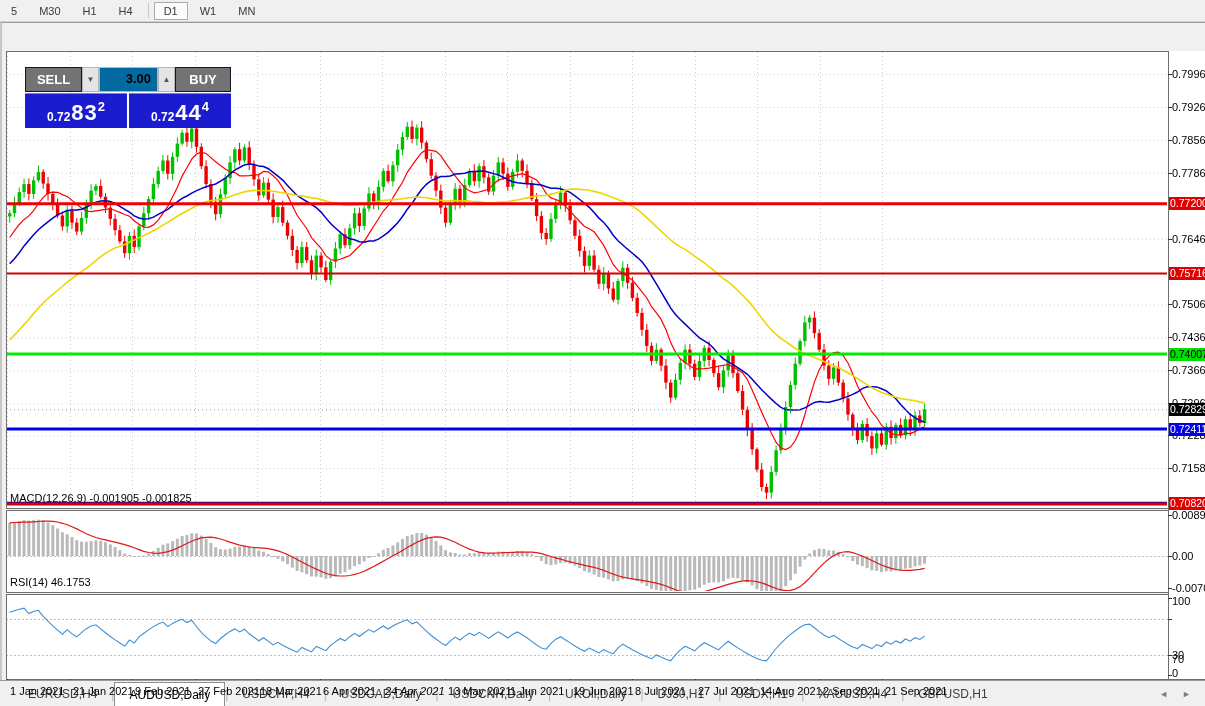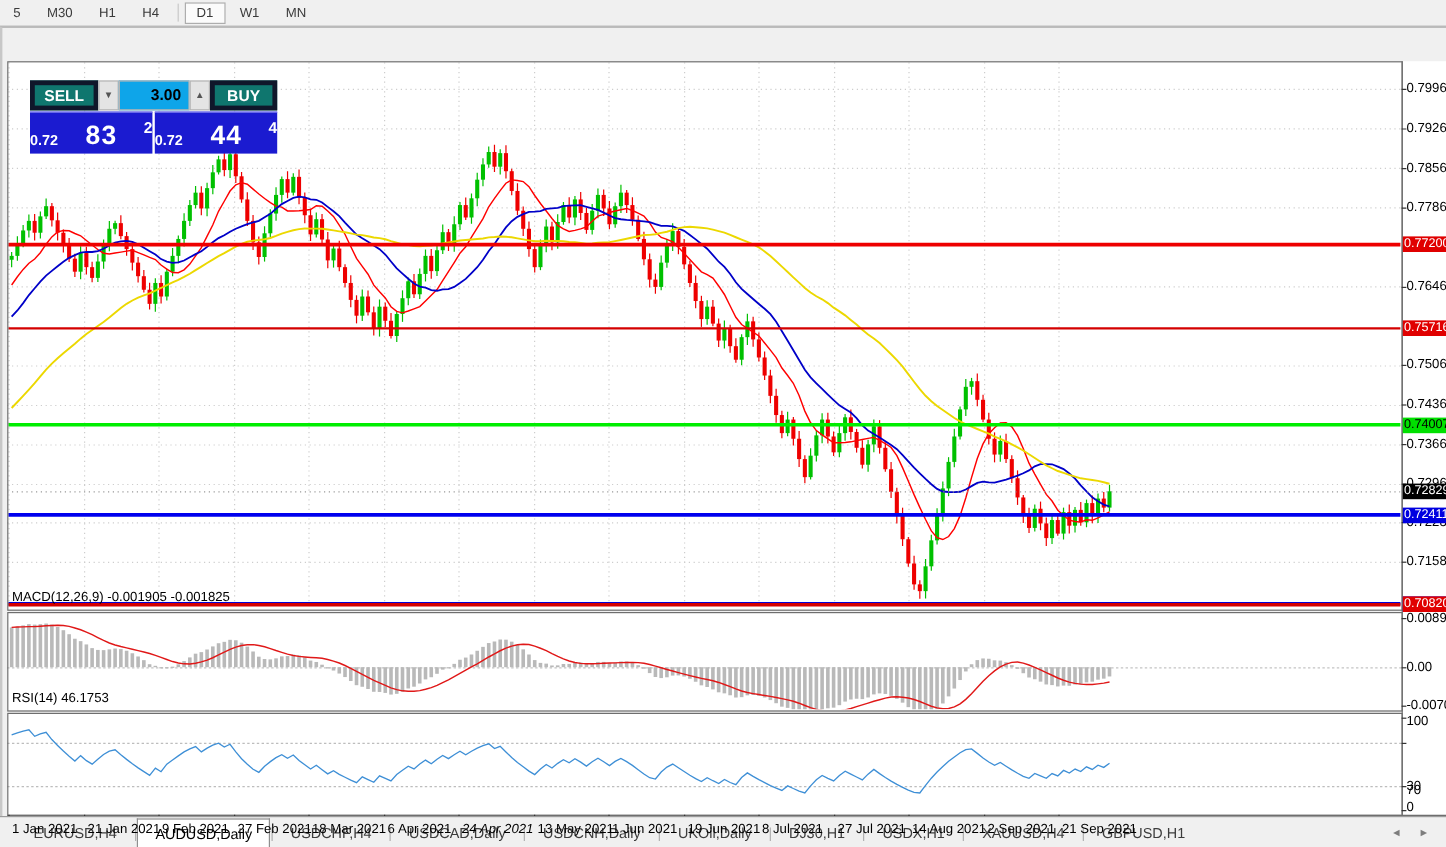--- a/index.html
+++ b/index.html
@@ -15,30 +15,30 @@
   #chartwin{position:absolute;left:0;top:22px;width:1205px;height:658px;background:#f0f0f0;
             border-left:2px solid #c7c7c7;border-top:1px solid #9a9a9a;}
   svg{position:absolute;left:0;top:0;}
   
   #chart-header{position:absolute;left:8px;top:32px;font-size:12px;font-weight:bold;color:#111;z-index:5;}
   #chart-header .arrow{font-size:9px;margin-right:8px;}
   #chart-header span{margin-right:4px;}
   
   #trade-panel{position:absolute;left:23px;top:44px;width:206px;z-index:6;font-weight:bold;}
   #tp-row1{display:flex;height:25px;}
-  .tpbtn{background:#0f766e;color:#fff;font-size:13px;display:flex;align-items:center;justify-content:center;
-         border:4px solid #0f172a;box-sizing:border-box;cursor:pointer;}
+  .tpbtn{background:#737373;color:#fff;font-size:13px;display:flex;align-items:center;justify-content:center;
+         border:1px solid #0f172a;box-sizing:border-box;cursor:pointer;}
   #tp-sell{width:57px;} #tp-buy{width:56px;}
   .spin{width:17px;background:#e4e4e4;border:1px solid #b5b5b5;box-sizing:border-box;color:#555;
         font-size:8px;display:flex;align-items:center;justify-content:center;cursor:pointer;}
-  #tp-vol{width:59px;background:#0ea5e9;border:1px solid #b5b5b5;box-sizing:border-box;color:#000;
+  #tp-vol{width:59px;background:#0369a1;border:1px solid #b5b5b5;box-sizing:border-box;color:#000;
           font-size:13px;text-align:right;padding:3px 6px 0 0;}
   #tp-row2{display:flex;height:35px;margin-top:1px;}
   .bigpx{background:#1b1bd0;color:#fff;flex:1;position:relative;display:flex;align-items:flex-end;
-         justify-content:space-between;border-top:1px solid #7a7af2;}
+         justify-content:center;border-top:1px solid #7a7af2;}
   .bigpx .frac{font-size:12px;margin:0 1px 4px 0;}
   .bigpx .big{font-size:22px;line-height:30px;letter-spacing:1px;}
   .bigpx .sup{font-size:13px;margin-bottom:14px;}
   #px-sell{margin-right:2px;}
   
   .axlab{position:absolute;left:1170px;font-size:11px;color:#000;white-space:nowrap;z-index:3;}
   .tag{position:absolute;left:1167px;width:38px;height:13px;font-size:10.5px;line-height:13px;
        padding-left:1px;z-index:4;white-space:nowrap;}
   
   .indlab{position:absolute;font-size:11px;color:#000;z-index:5;}

